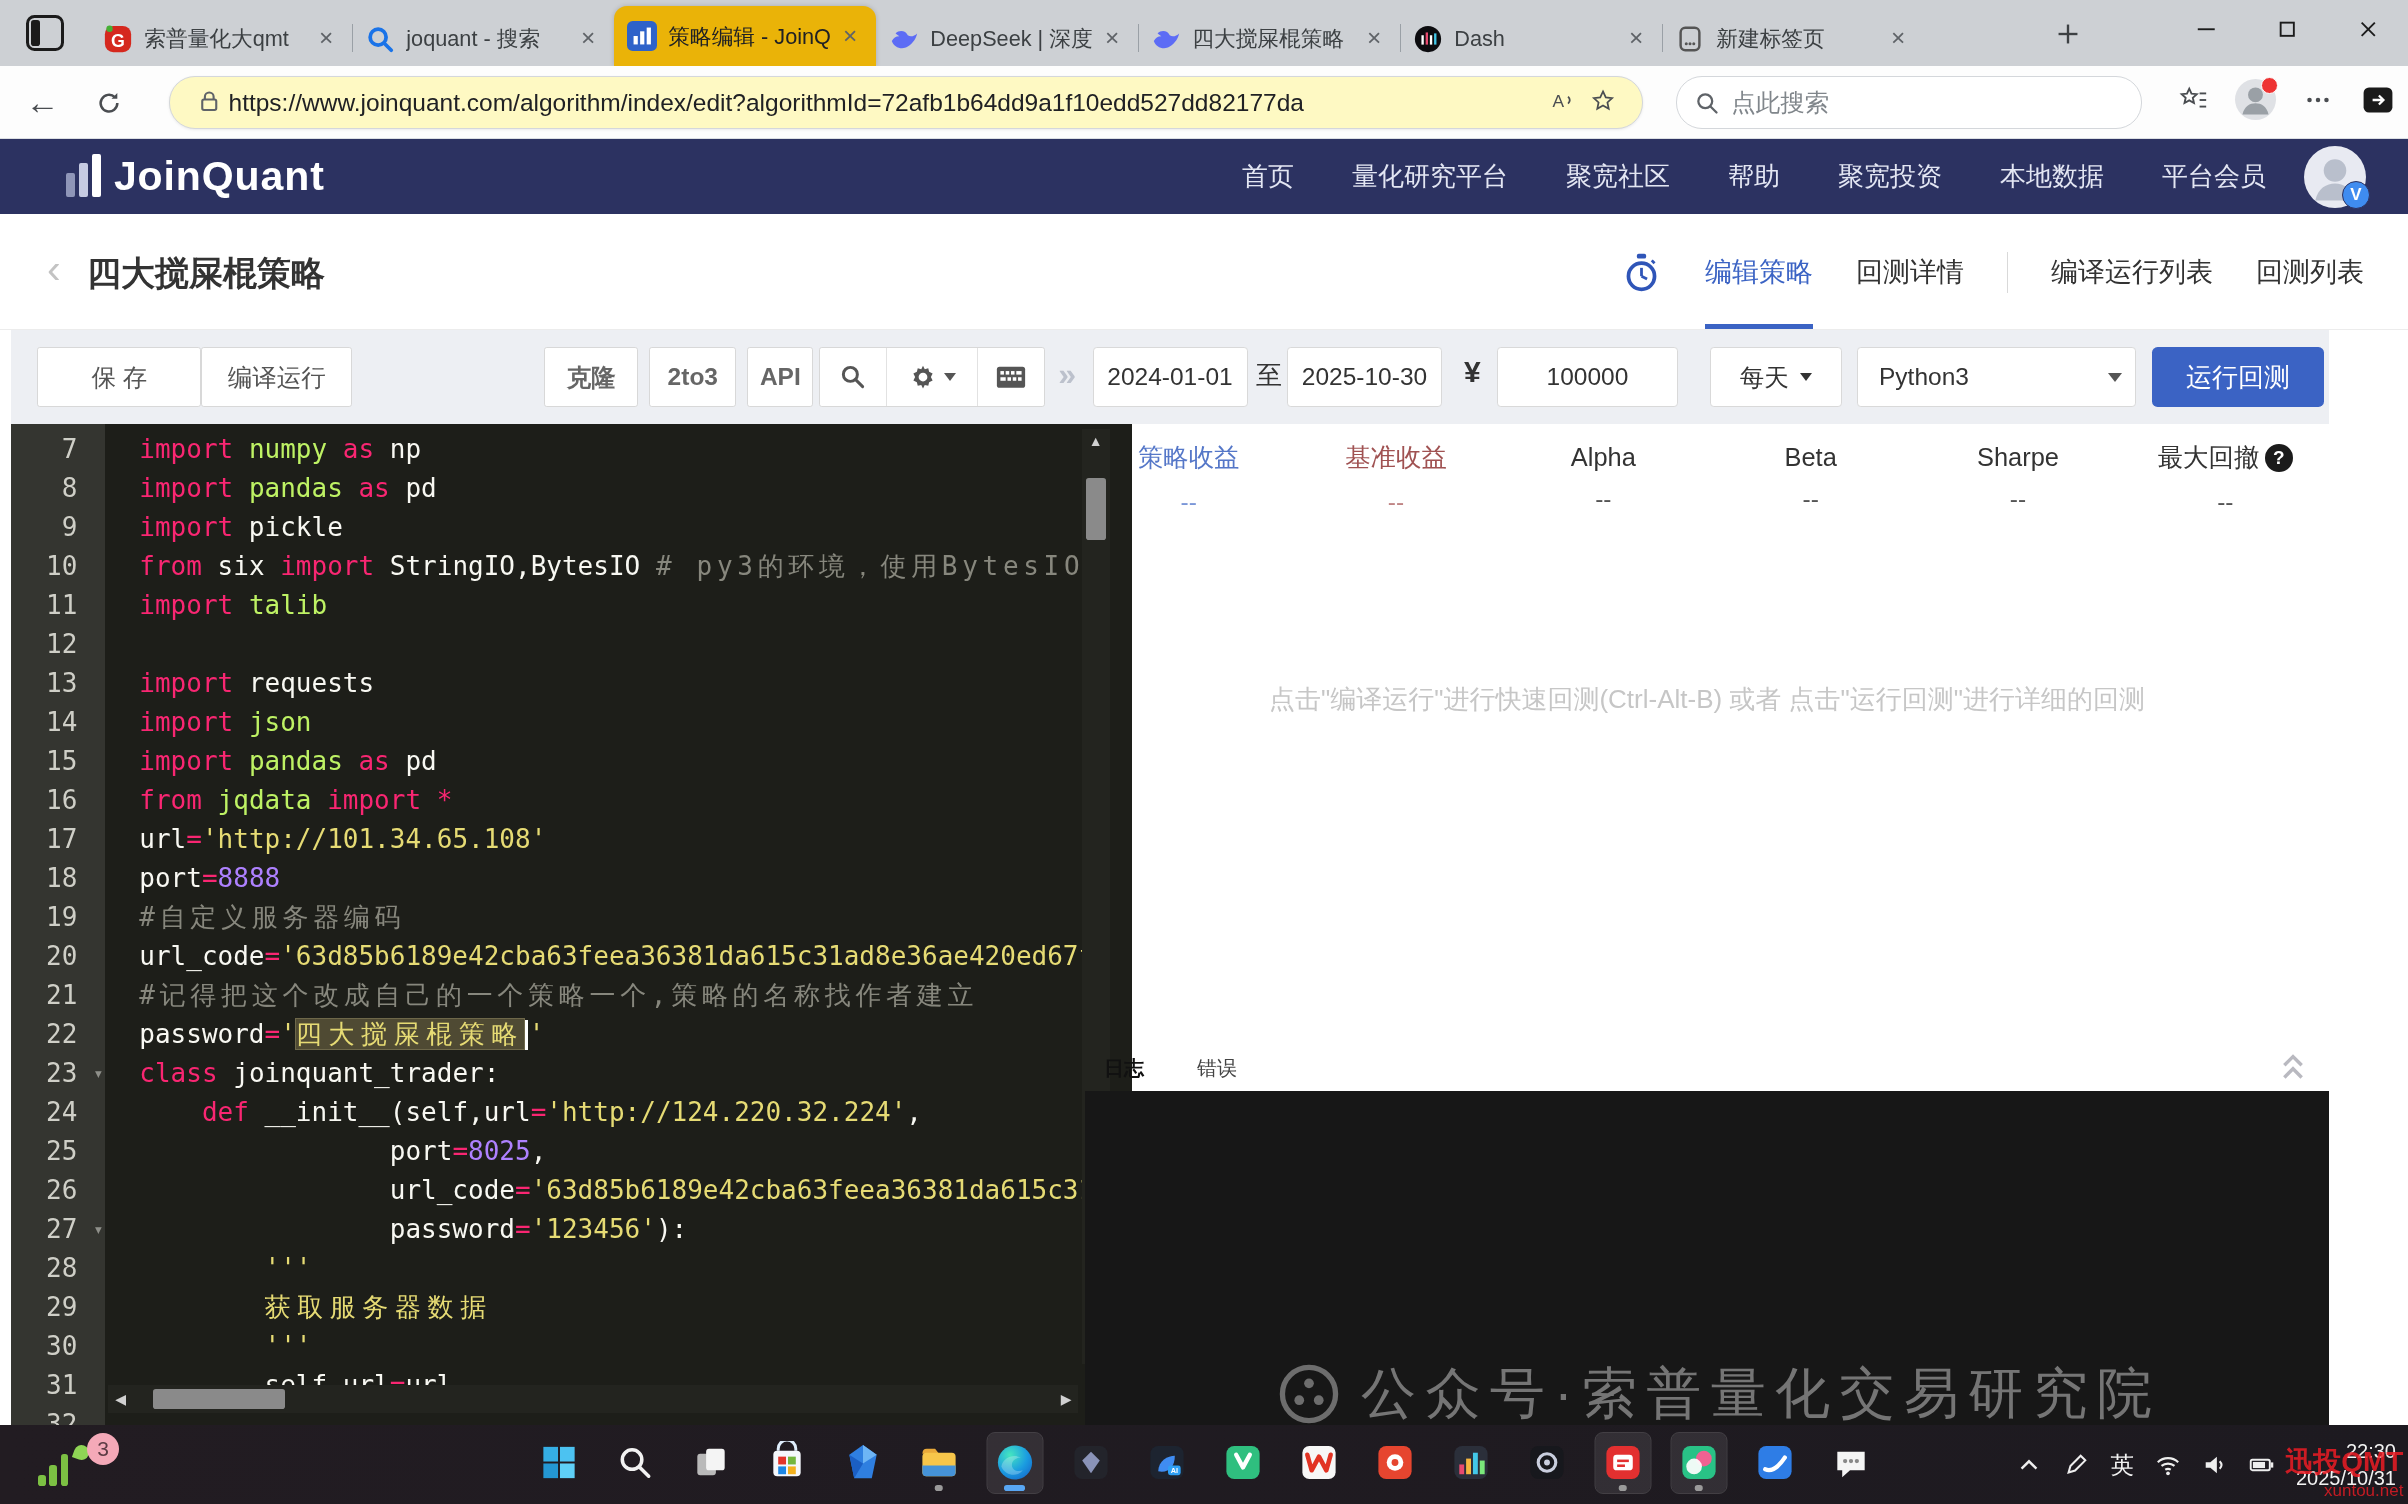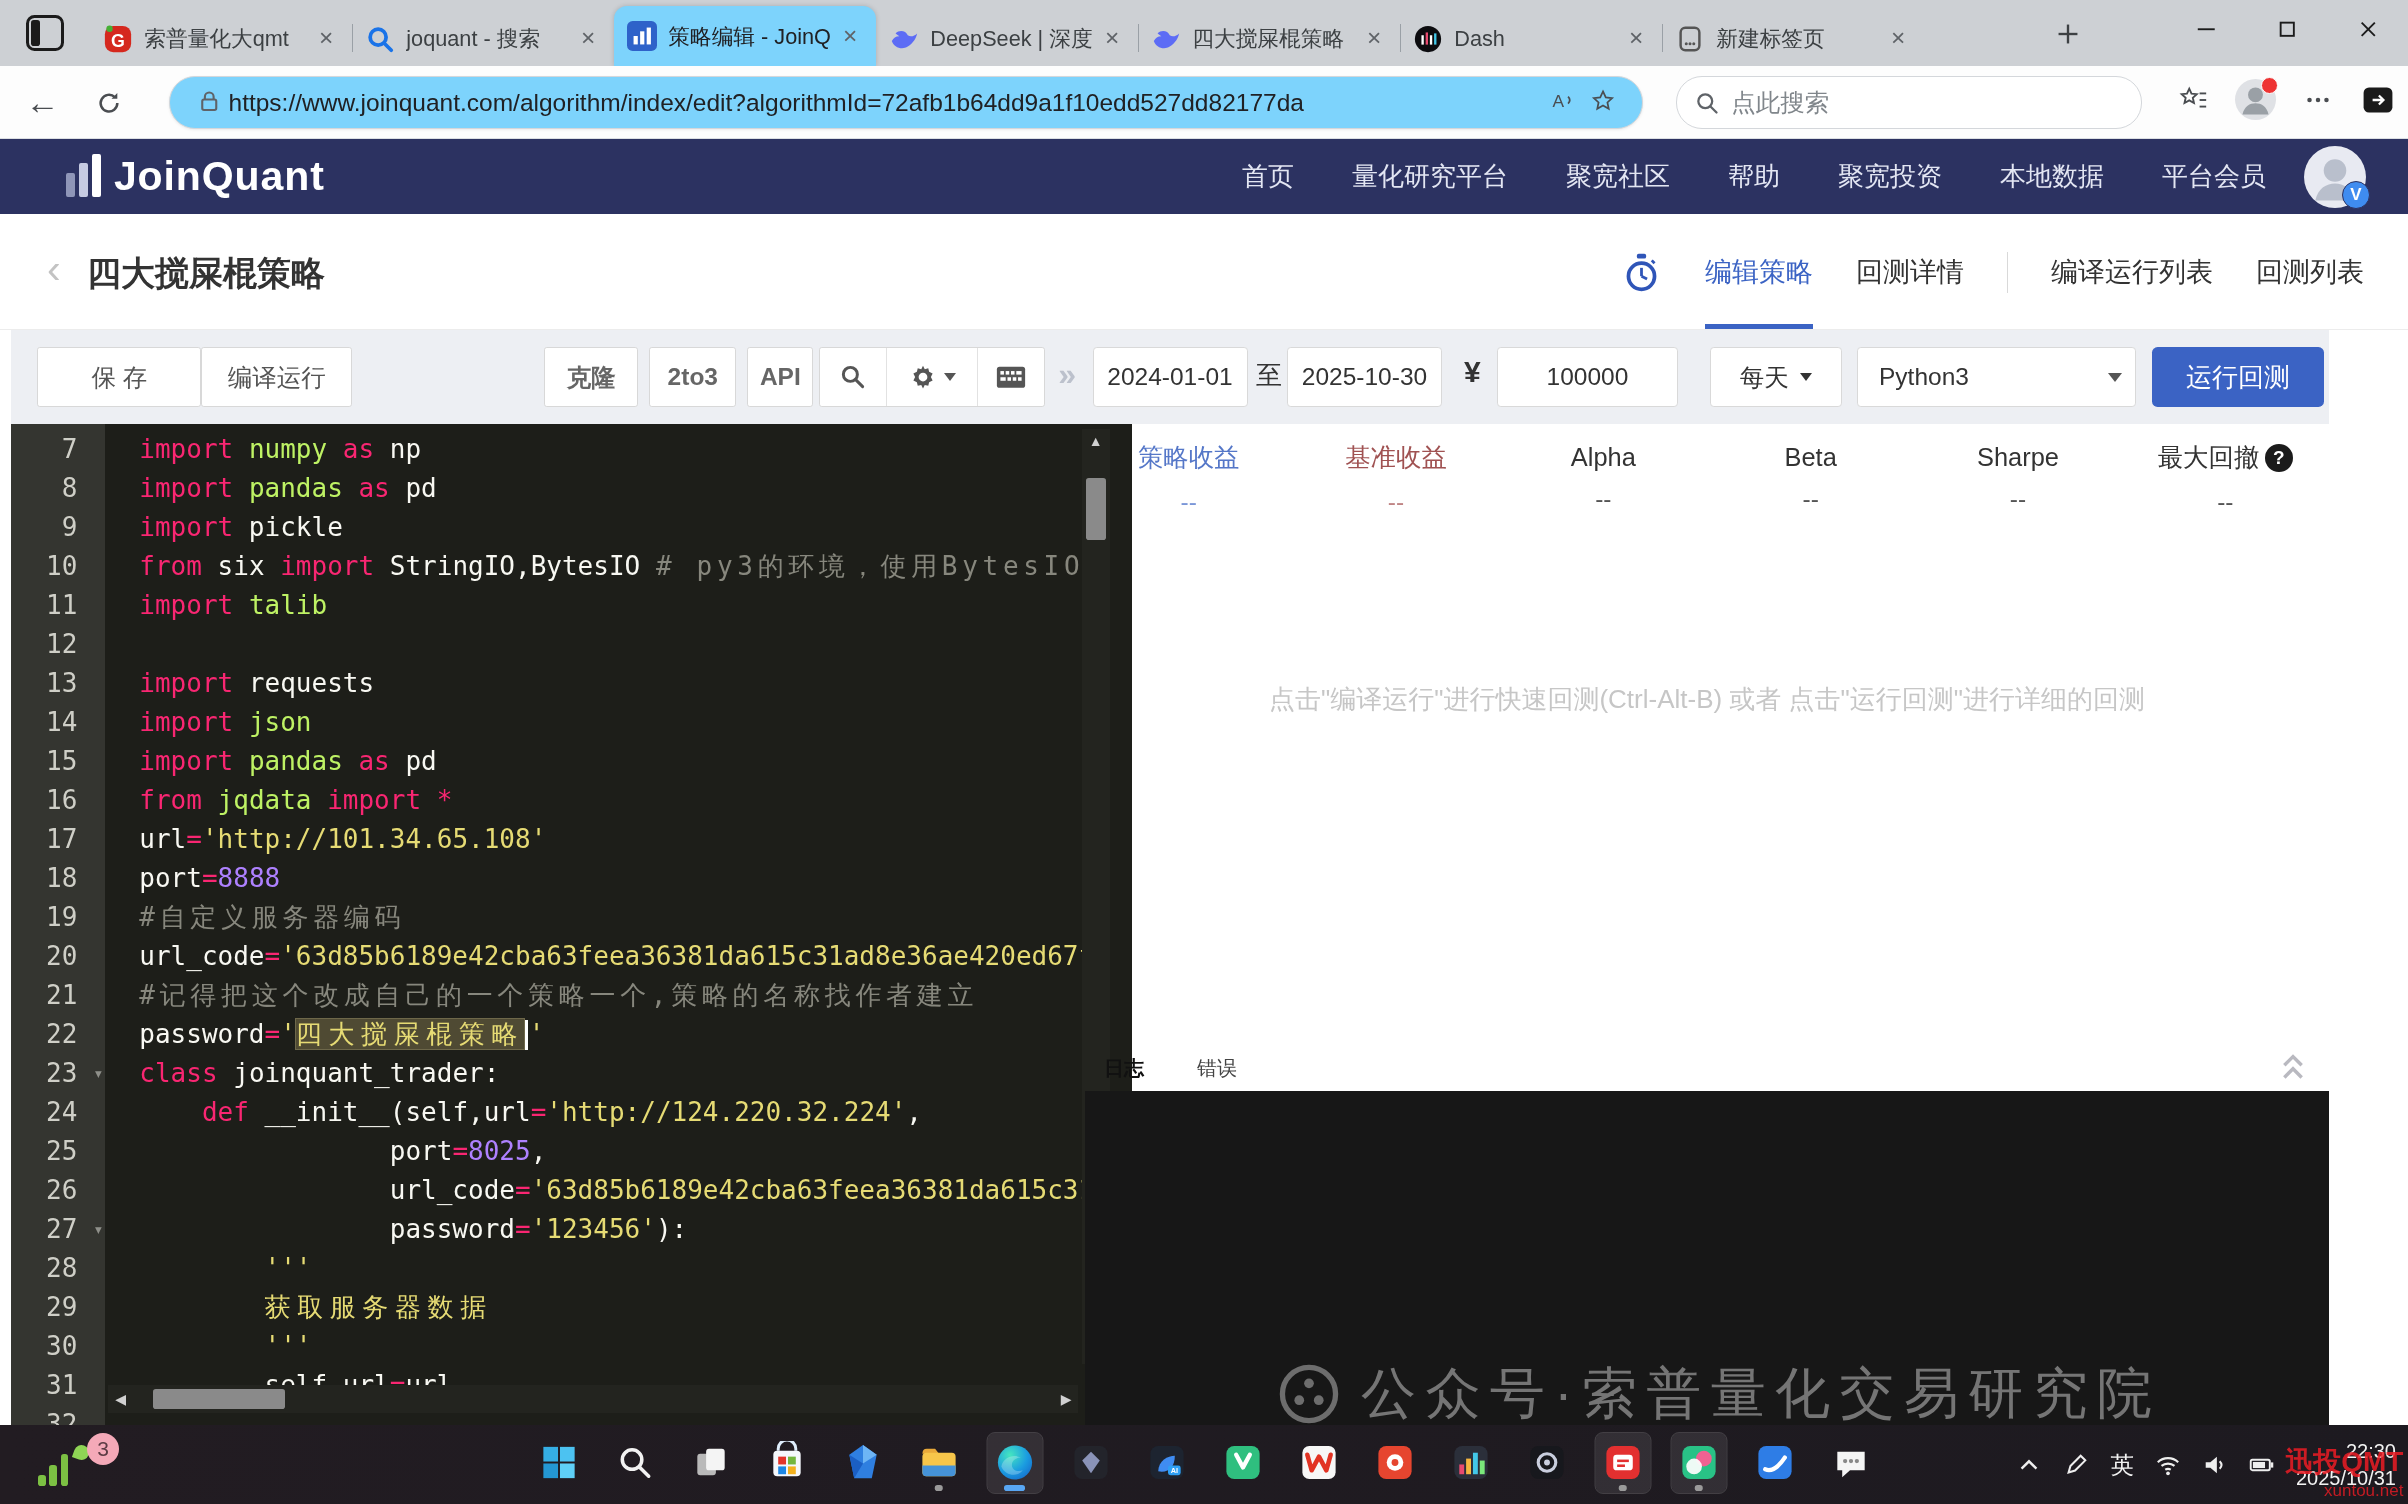--- a/index.html
+++ b/index.html
@@ -5,35 +5,35 @@
   html,body{margin:0;padding:0;background:#333;}
   .screen{position:relative;width:2409px;height:1505px;overflow:hidden;background:#fff;
           font-family:"Liberation Sans","DejaVu Sans",sans-serif;}
   
   .tabstrip{position:absolute;top:0;left:0;right:0;height:66px;background:#cdd0d4;}
   .ws-icon{position:absolute;left:26px;top:15px;width:38px;height:36px;border:3.8px solid #1b1b1b;border-radius:8.5px;box-sizing:border-box;}
   .ws-icon::before{content:"";position:absolute;left:1.9px;top:1.9px;bottom:1.9px;width:9.4px;background:#1b1b1b;border-radius:2.8px;}
   .tab-list{position:absolute;left:90px;top:0;height:66px;display:flex;align-items:flex-end;}
   .tab{position:relative;width:262px;height:55px;display:flex;align-items:center;padding:0 13px;box-sizing:border-box;cursor:default;}
   .tab:not(:first-child)::before{content:"";position:absolute;left:0;top:13px;height:28px;width:0.9px;background:#9aa0a6;}
-  .tab.active{background:#7dd3fc;height:60px;border-radius:13px 13px 0 0;box-shadow:0 0 5.6px rgba(0,0,0,.18);}
+  .tab.active{background:#eab308;height:60px;border-radius:13px 13px 0 0;box-shadow:0 0 5.6px rgba(0,0,0,.18);}
   .tab.active::before,.tab.active + .tab::before{display:none;}
   .favicon{width:30px;height:30px;flex:none;margin-right:11.3px;}
   .favicon svg{width:30px;height:30px;display:block;}
   .tab-title{flex:1;font-size:21.7px;color:#3c4043;white-space:nowrap;overflow:hidden;}
   .tab.active .tab-title{color:#202124;}
   .tab-close{flex:none;font-size:24.5px;color:#5f6368;padding:0 5.6px;line-height:1;}
   .newtab-btn{position:absolute;left:2051px;top:17px;width:34px;height:34px;color:#3c4043;}
   .win-controls{position:absolute;right:0;top:0;height:58px;display:flex;}
   .win-btn{width:81px;height:58px;display:flex;align-items:center;justify-content:center;color:#1b1b1b;}
   .win-btn svg{width:24.5px;height:24.5px;}
   
   .btoolbar{position:absolute;top:66px;left:0;right:0;height:73px;background:#fdfdfd;border-bottom:0.9px solid #dcdfe3;box-sizing:border-box;}
   .nav-glyph{position:absolute;top:15px;width:43px;height:43px;display:flex;align-items:center;justify-content:center;color:#4a4d51;font-size:34px;}
-  .omnibox{position:absolute;left:169px;top:10.4px;width:1474px;height:53px;background:#7dd3fc;border:0.9px solid #d4d7db;border-radius:26px;box-shadow:0 0.9px 2.8px rgba(0,0,0,.08);display:flex;align-items:center;padding:0 19px;box-sizing:border-box;}
+  .omnibox{position:absolute;left:169px;top:10.4px;width:1474px;height:53px;background:#fef9c3;border:0.9px solid #d4d7db;border-radius:26px;box-shadow:0 0.9px 2.8px rgba(0,0,0,.08);display:flex;align-items:center;padding:0 19px;box-sizing:border-box;}
   .omni-url{flex:1;font-size:24.5px;color:#202124;white-space:nowrap;overflow:hidden;}
   .omni-ico{flex:none;margin:0 7.5px;color:#5f6368;}
   .searchbox{position:absolute;left:1676px;top:10.4px;width:466px;height:53px;background:#fff;border:0.9px solid #d4d7db;border-radius:26px;display:flex;align-items:center;padding:0 17px;box-sizing:border-box;}
   .searchbox .ph{font-size:24.5px;color:#80868b;margin-left:11.3px;}
   .tb-right{position:absolute;right:13px;top:13px;display:flex;align-items:center;gap:26px;}
   .avatar-b{position:relative;width:41px;height:41px;border-radius:50%;background:#dfe1e5;overflow:visible;}
   .avatar-b svg{width:41px;height:41px;}
   .avatar-dot{position:absolute;right:-1.9px;top:-1.9px;width:15px;height:15px;border-radius:50%;background:#e33; border:1.9px solid #fdfdfd;}
   
   .sitenav{position:absolute;top:139px;left:0;right:0;height:75px;background:#2c3261;display:flex;align-items:center;}

